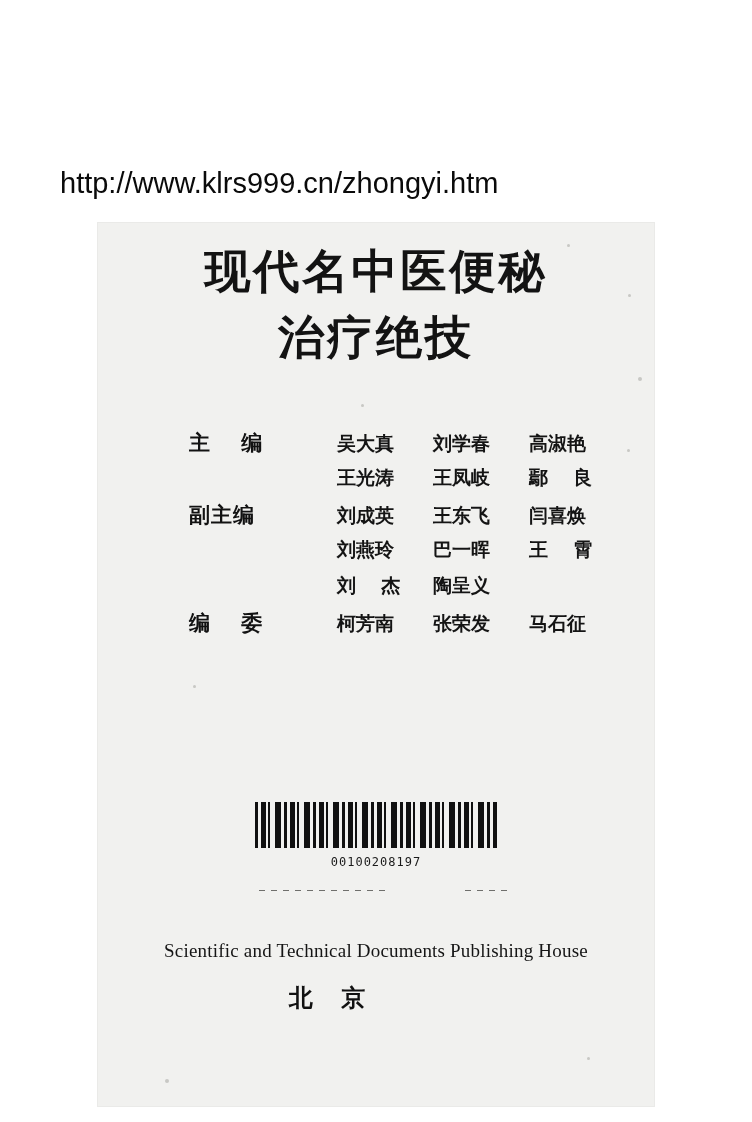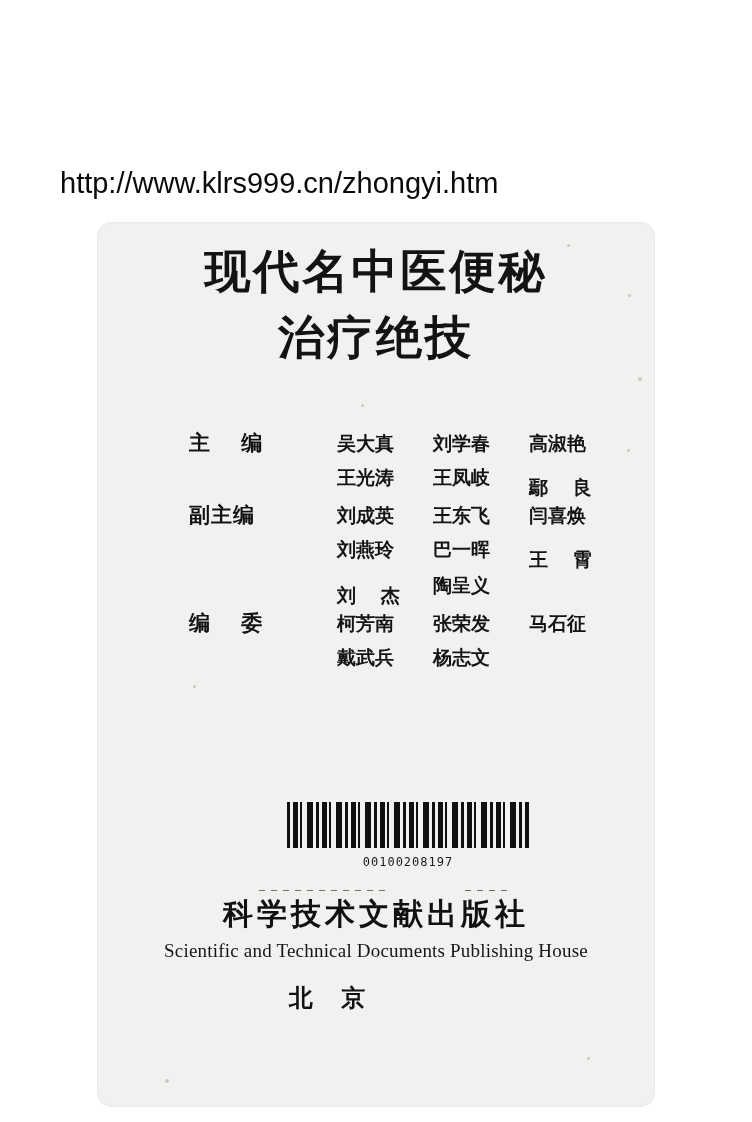--- a/index.html
+++ b/index.html
@@ -31,21 +31,20 @@
 
   
   .scan-page {
     position: absolute;
     left: 97px;
     top: 222px;
     width: 558px;
     height: 885px;
     background: #f1f1ef;
     box-shadow: inset 0 0 0 1px #eaeae8;
-    border-radius: 15px;
   }
   
   .speck {
     position: absolute;
     background: #b9b9b5;
     border-radius: 50%;
     opacity: 0.75;
   }
 
   .title-block {
@@ -93,39 +92,37 @@
   .credit-role.spaced {
     letter-spacing: 12px;
   }
   .credit-names {
     display: flex;
     flex: 1 1 auto;
   }
   .credit-name {
     width: 96px;
     flex: 0 0 96px;
-    font-family: Liberation Serif, serif;
+    font-family: Liberation Sans, sans-serif;
     font-weight: bold;
     font-size: 19px;
     color: #141414;
     white-space: nowrap;
   }
   .credit-name.wide-gap {
     letter-spacing: 10px;
-    margin-top: 10px;
   }
 
   
   .barcode-wrap {
     position: absolute;
     left: 0;
     top: 580px;
     width: 558px;
     text-align: center;
-    padding-left: 32px;
   }
   .barcode {
     display: inline-block;
     height: 46px;
     width: 242px;
     background:
       repeating-linear-gradient(90deg,
         #111 0px, #111 3px,
         #f1f1ef 3px, #f1f1ef 6px,
         #111 6px, #111 11px,
@@ -253,36 +250,27 @@
     </div>
 
     <div class="credit-row">
       <div class="credit-role spaced">编  委</div>
       <div class="credit-names">
         <div class="credit-name">柯芳南</div>
         <div class="credit-name">张荣发</div>
         <div class="credit-name">马石征</div>
       </div>
     </div>
-    <div class="credit-row">
-      <div class="credit-role"></div>
-      <div class="credit-names">
-        <div class="credit-name">戴武兵</div>
-        <div class="credit-name">杨志文</div>
-        <div class="credit-name"></div>
-      </div>
-    </div>
 
   </div>
 
   <div class="barcode-wrap">
     <div class="barcode"></div>
     <div class="barcode-number">00100208197</div>
   </div>
 
   <div class="cut-mark" style="left:162px;width:130px;"></div>
   <div class="cut-mark" style="left:368px;width:42px;"></div>
 
-  <div class="publisher-cn">科学技术文献出版社</div>
   <div class="publisher-en">Scientific and Technical Documents Publishing House</div>
   <div class="publisher-city">北 京</div>
 
 </div>
 
 </body></html>

